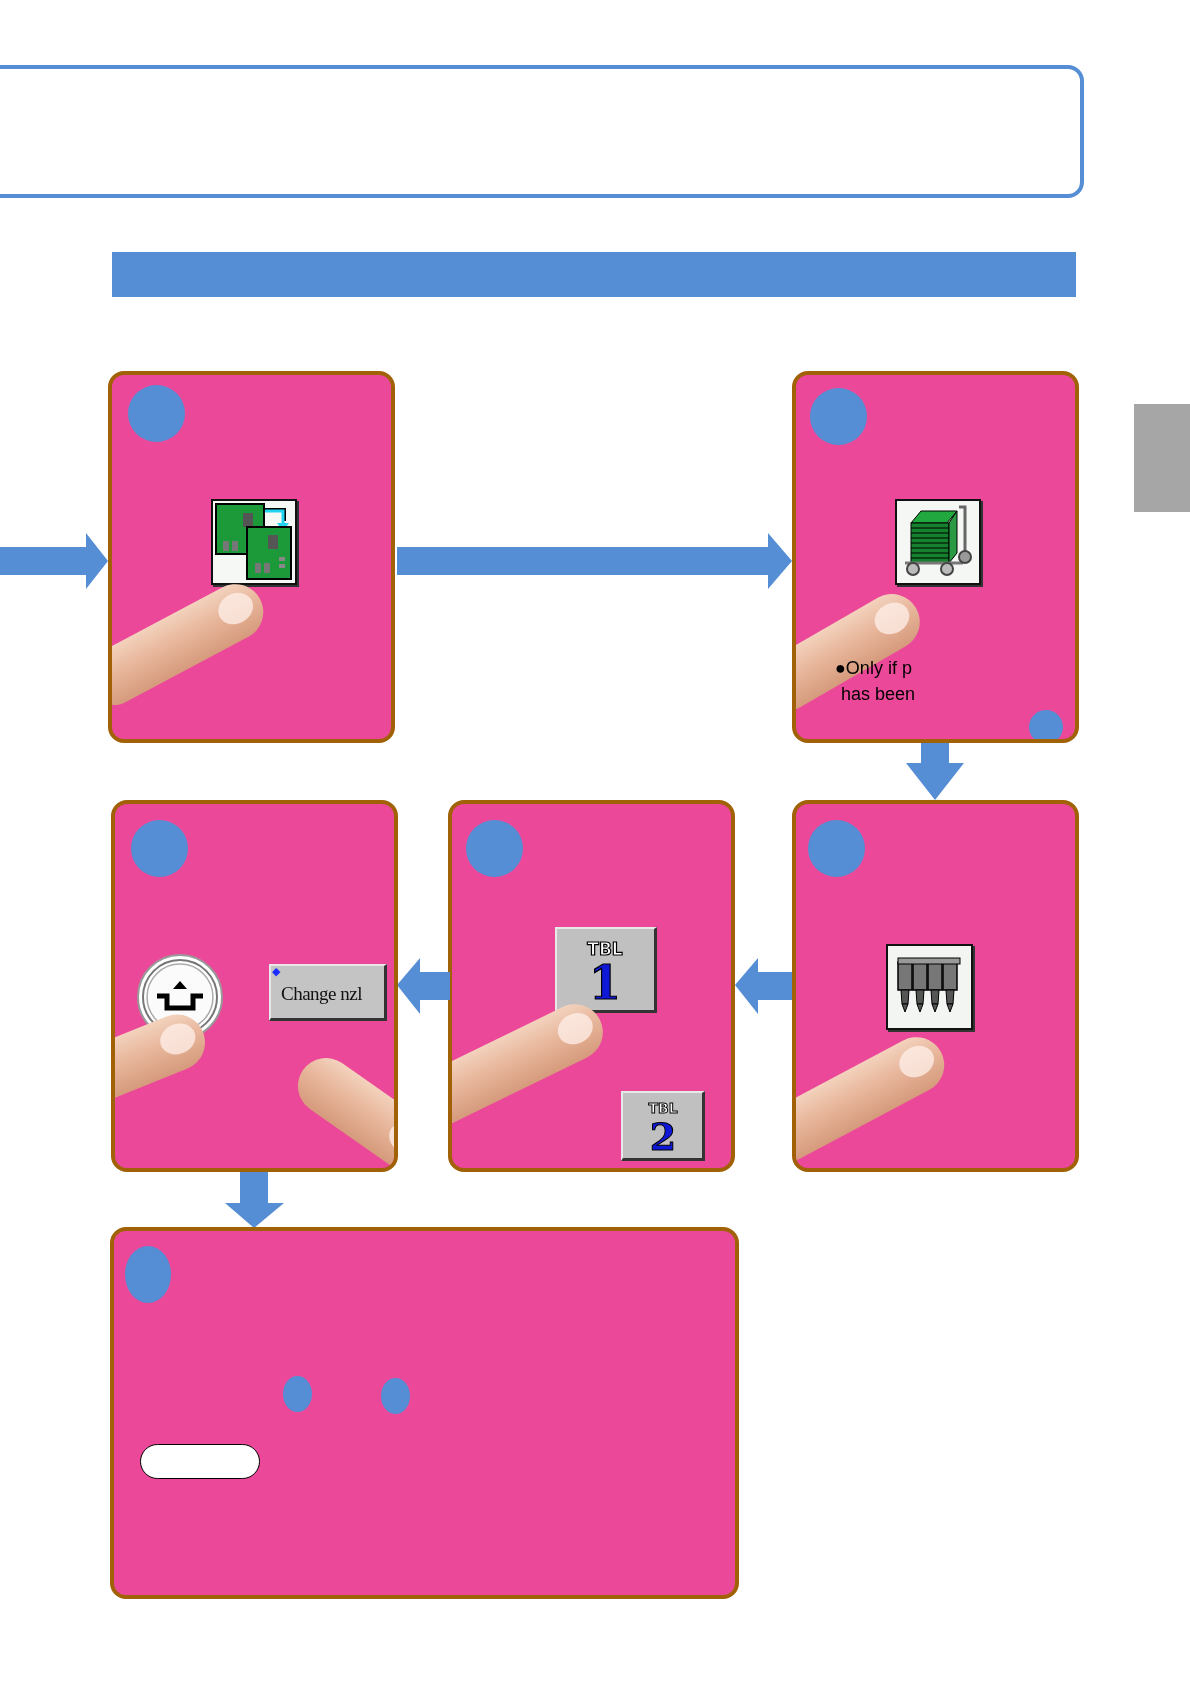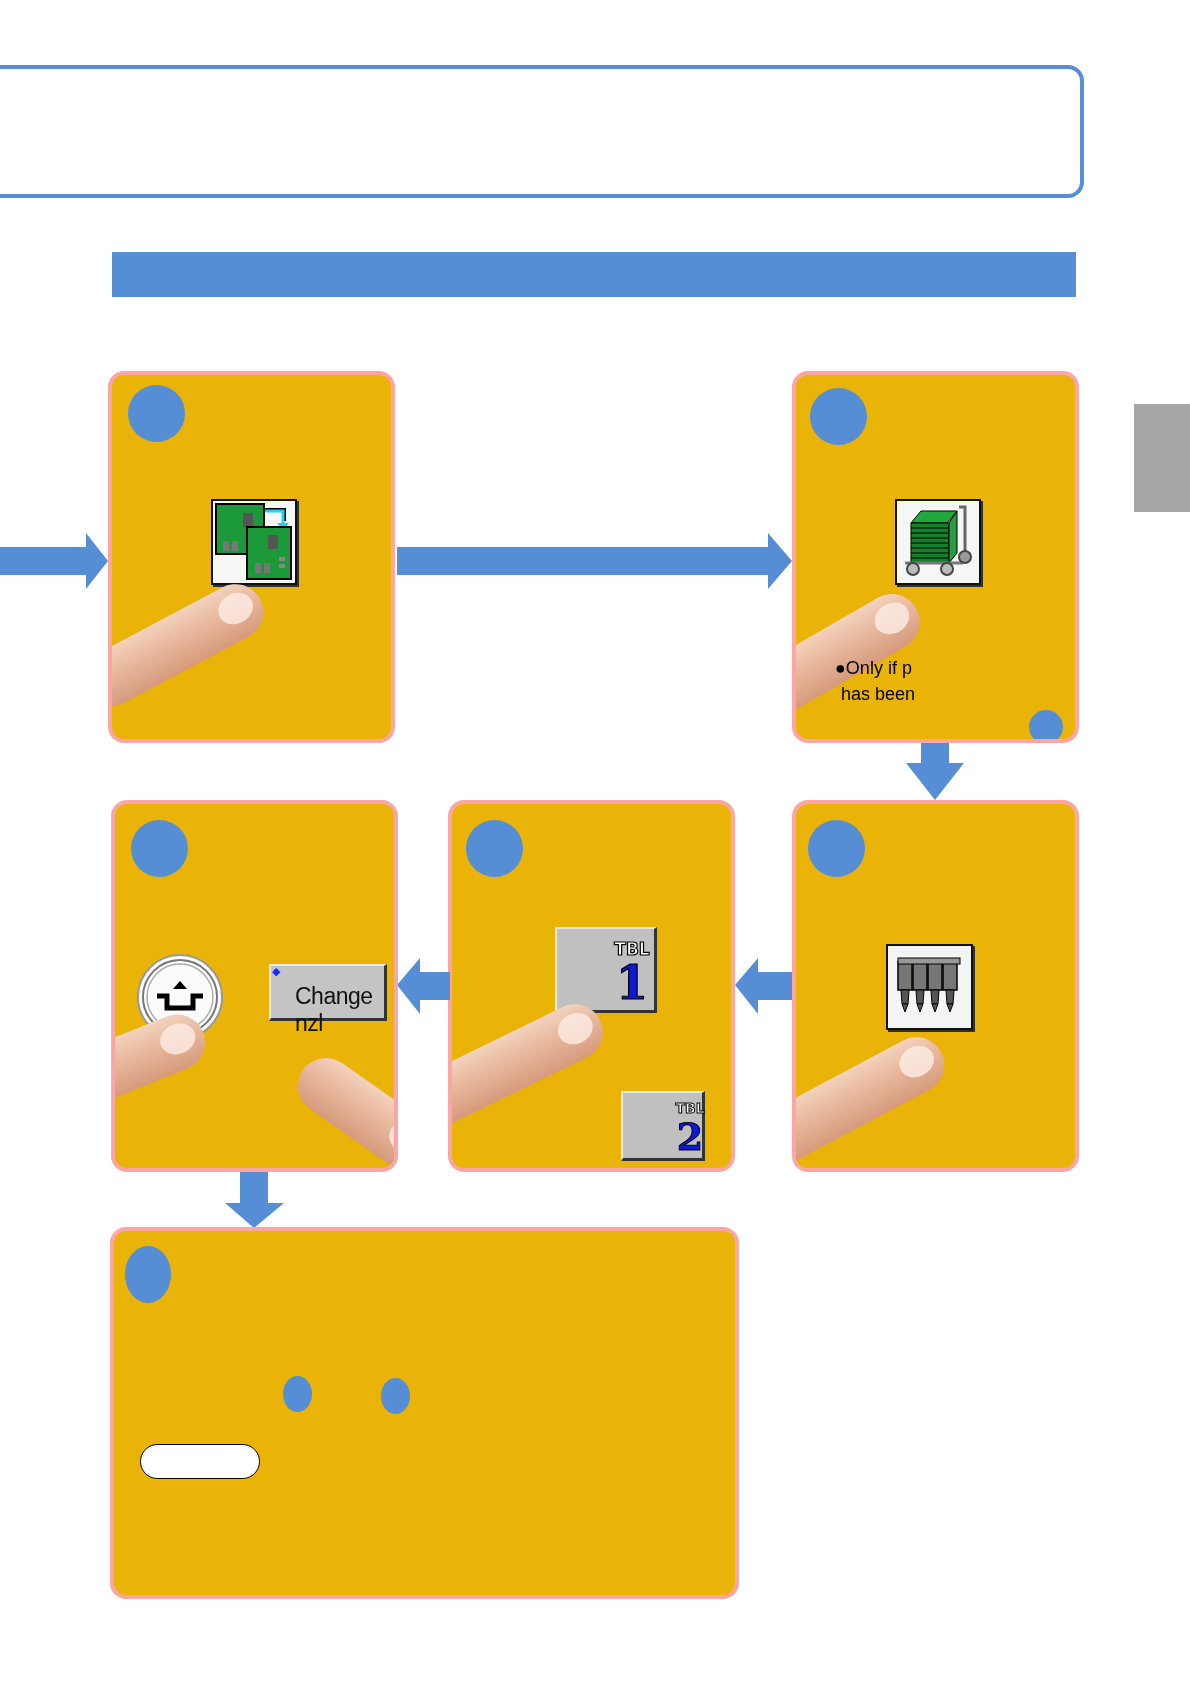--- a/index.html
+++ b/index.html
@@ -9,41 +9,41 @@
     font-family: "Liberation Sans", sans-serif;
   }
   .abs { position: absolute; }
   .banner {
     left: -20px; top: 65px; width: 1096px; height: 125px;
     border: 4px solid #558ed5; border-radius: 16px; box-sizing: content-box;
   }
   .section-bar { left: 112px; top: 252px; width: 964px; height: 45px; background: #558ed5; }
   .side-tab { left: 1134px; top: 404px; width: 56px; height: 108px; background: #a6a6a6; }
   .card {
-    border: 4px solid #fca5a5; border-radius: 16px; background: #eab308; box-sizing: border-box;
+    border: 4px solid #a16207; border-radius: 16px; background: #ec4899; box-sizing: border-box;
     overflow: hidden;
   }
   .step-dot { background: #558ed5; border-radius: 50%; }
   .finger {
     position: absolute; height: 56px; border-radius: 28px 40px 40px 28px;
     background: linear-gradient(180deg, #f3d2bd 0%, #e8b79c 45%, #d69a7c 100%);
     transform-origin: right center;
   }
   .finger::after {
     content: ""; position: absolute; right: 8px; top: 10px; width: 36px; height: 30px;
     border-radius: 50%; background: rgba(255,240,235,0.75);
   }
   .icon-box {
     position: absolute; background: #f4f7f4; border: 2px solid #111;
     box-shadow: 2px 2px 0 #333; box-sizing: border-box;
   }
   .gray-btn {
     position: absolute; background: #c0c0c0; box-sizing: border-box;
     border-top: 2px solid #e8e8e8; border-left: 2px solid #e8e8e8;
-    border-right: 3px solid #333; border-bottom: 3px solid #333; padding-left: 27px;
+    border-right: 3px solid #333; border-bottom: 3px solid #333;
   }
   .note-text {
     position: absolute; font-size: 18px; line-height: 26px; color: #000; white-space: nowrap;
     overflow: hidden;
   }
   .pill {
     position: absolute; border: 1.5px solid #000; border-radius: 18px; background: #fff;
   }
   svg { display: block; }
 </style>
@@ -177,21 +177,21 @@
       <circle cx="45" cy="45" r="42" fill="#fff" stroke="#999" stroke-width="2"></circle>
       <circle cx="45" cy="45" r="37" fill="none" stroke="#777" stroke-width="2"></circle>
       <circle cx="45" cy="45" r="33" fill="#fbfbfb" stroke="#aaa" stroke-width="1.5"></circle>
       <polygon points="45,29 38,37 52,37" fill="#000"></polygon>
       <path d="M22 44 H32 V56 H58 V44 H68" stroke="#000" stroke-width="5" fill="none"></path>
     </svg>
   </div>
   <div class="finger" style="left:-62px;top:200px;width:150px;transform:rotate(-22deg)"></div>
   <div class="gray-btn" style="left:154px;top:160px;width:118px;height:57px;background:#c4c4c4">
     <span class="abs" style="left:1px;top:-1px;color:#1a2cff;font-size:11px">◆</span>
-    <span class="abs" style="left:24px;top:17px;font-family:Liberation Sans, sans-serif;font-size:23px;color:#111;letter-spacing:-0.5px">Change nzl</span>
+    <span class="abs" style="left:10px;top:17px;font-family:Liberation Serif, serif;font-size:19px;color:#111;letter-spacing:-0.5px">Change nzl</span>
   </div>
   <div class="finger" style="left:188px;top:238px;width:150px;transform:rotate(35deg);transform-origin:left center;border-radius:40px 28px 28px 40px"></div>
 </div>
 
 <svg class="abs" style="left:224px;top:1172px" width="62" height="57">
   <polygon points="16,0 44,0 44,31 60,31 30,56 1,31 16,31" fill="#558ed5"></polygon>
 </svg>
 
 <div class="abs card" style="left:110px;top:1227px;width:629px;height:372px">
   <div class="abs step-dot" style="left:11px;top:15px;width:46px;height:57px"></div>

